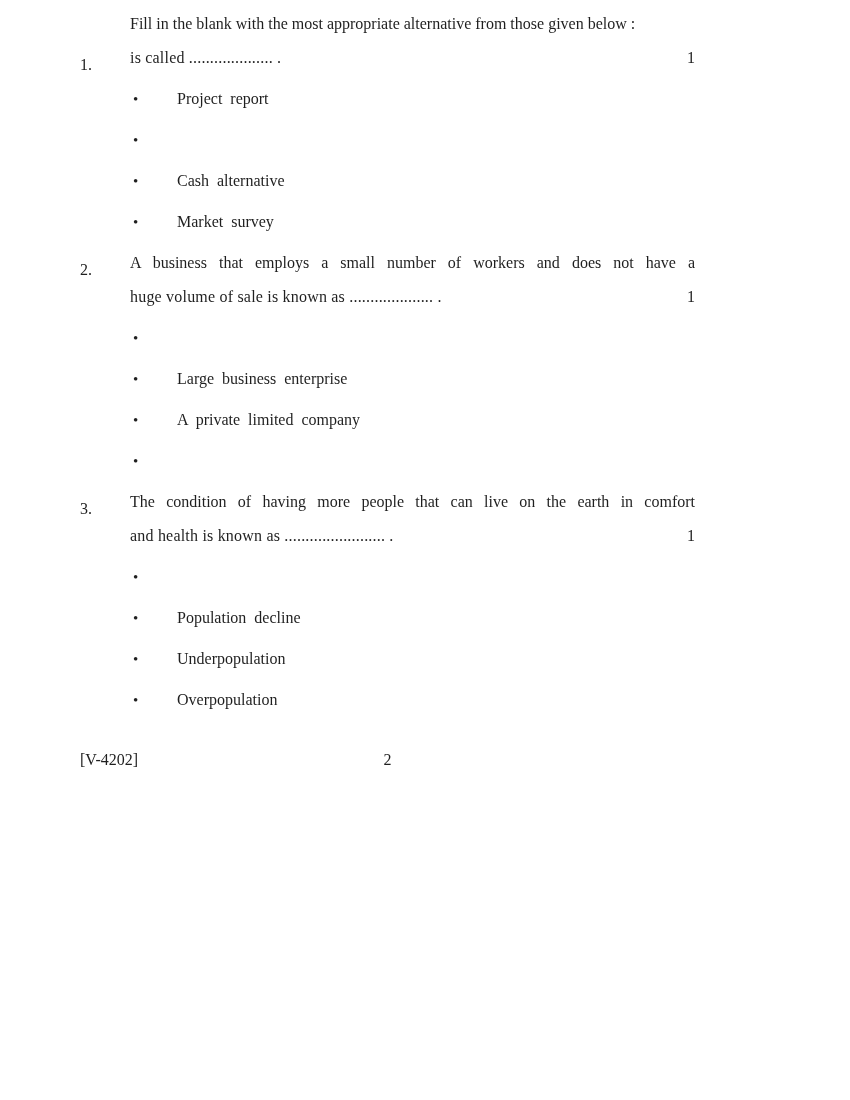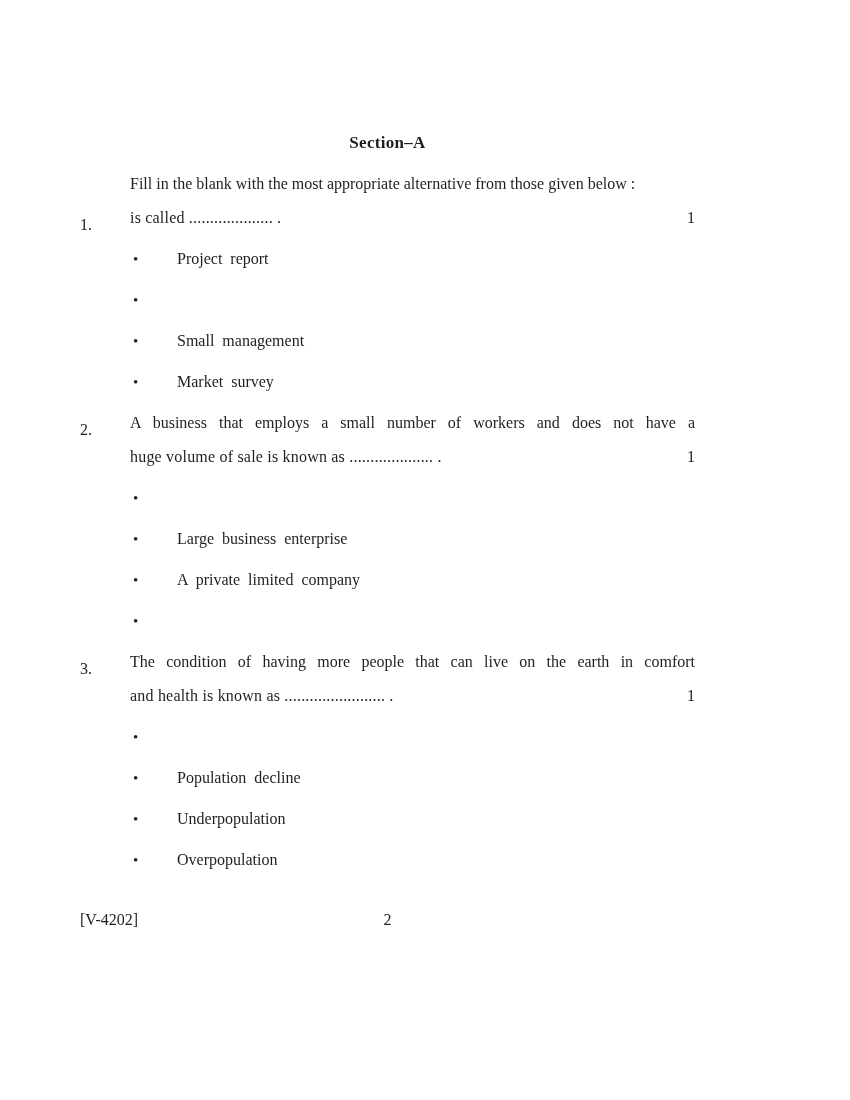--- a/index.html
+++ b/index.html
@@ -100,42 +100,41 @@
     right: 0;
     text-align: center;
   }
 </style>
 </head>
 <body>
 
 <div class="page">
   <div class="content">
 
-    <h1 class="section-title">Section–A</h1>
 
     <p class="instruction row">Fill in the blank with the most appropriate alternative from those given below :</p>
 
     <section class="question">
       <div class="qnum gap">1.</div>
       <div class="qbody">
         <div class="row qline2">
           <span class="blanktext">is called .................... .</span>
           <span class="mark">1</span>
         </div>
       </div>
       <div class="option row gap">
         <span class="bullet">•</span>
         <span class="option-label">Project report</span>
       </div>
       <div class="option row gap">
         <span class="bullet">•</span>
       </div>
       <div class="option row gap">
         <span class="bullet">•</span>
-        <span class="option-label">Small management</span>
+        <span class="option-label">Cash alternative</span>
       </div>
       <div class="option row gap">
         <span class="bullet">•</span>
         <span class="option-label">Market survey</span>
       </div>
     </section>
 
     <section class="question">
       <div class="qnum gap">2.</div>
       <div class="qbody">

